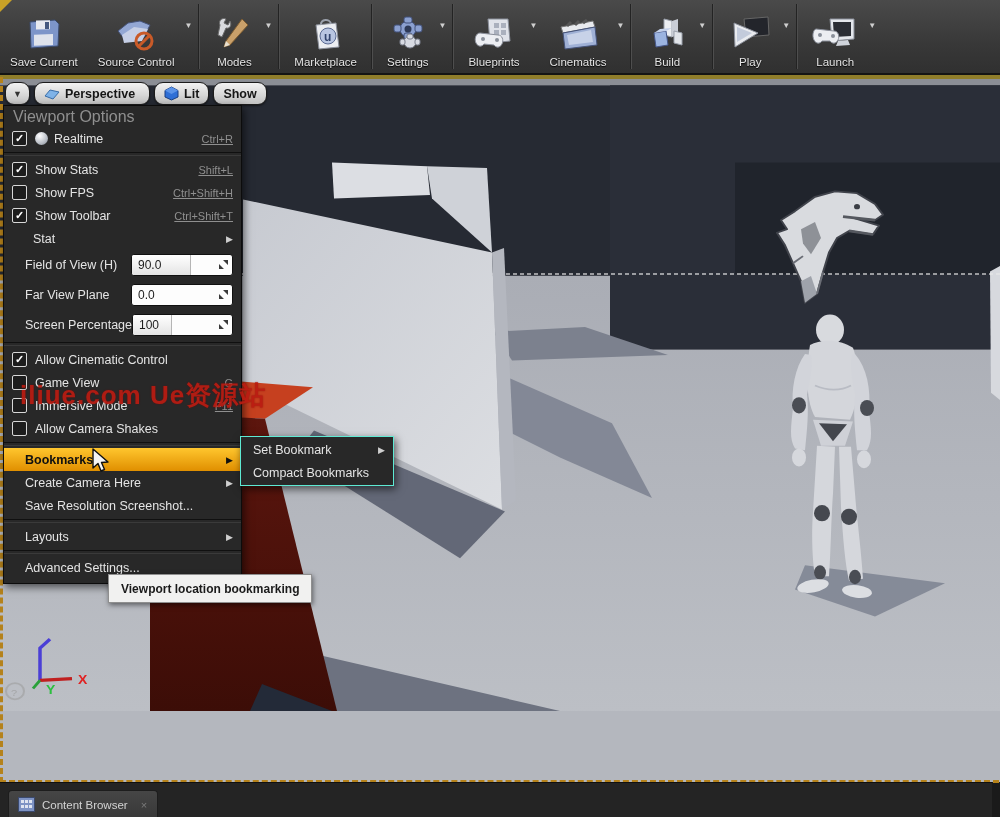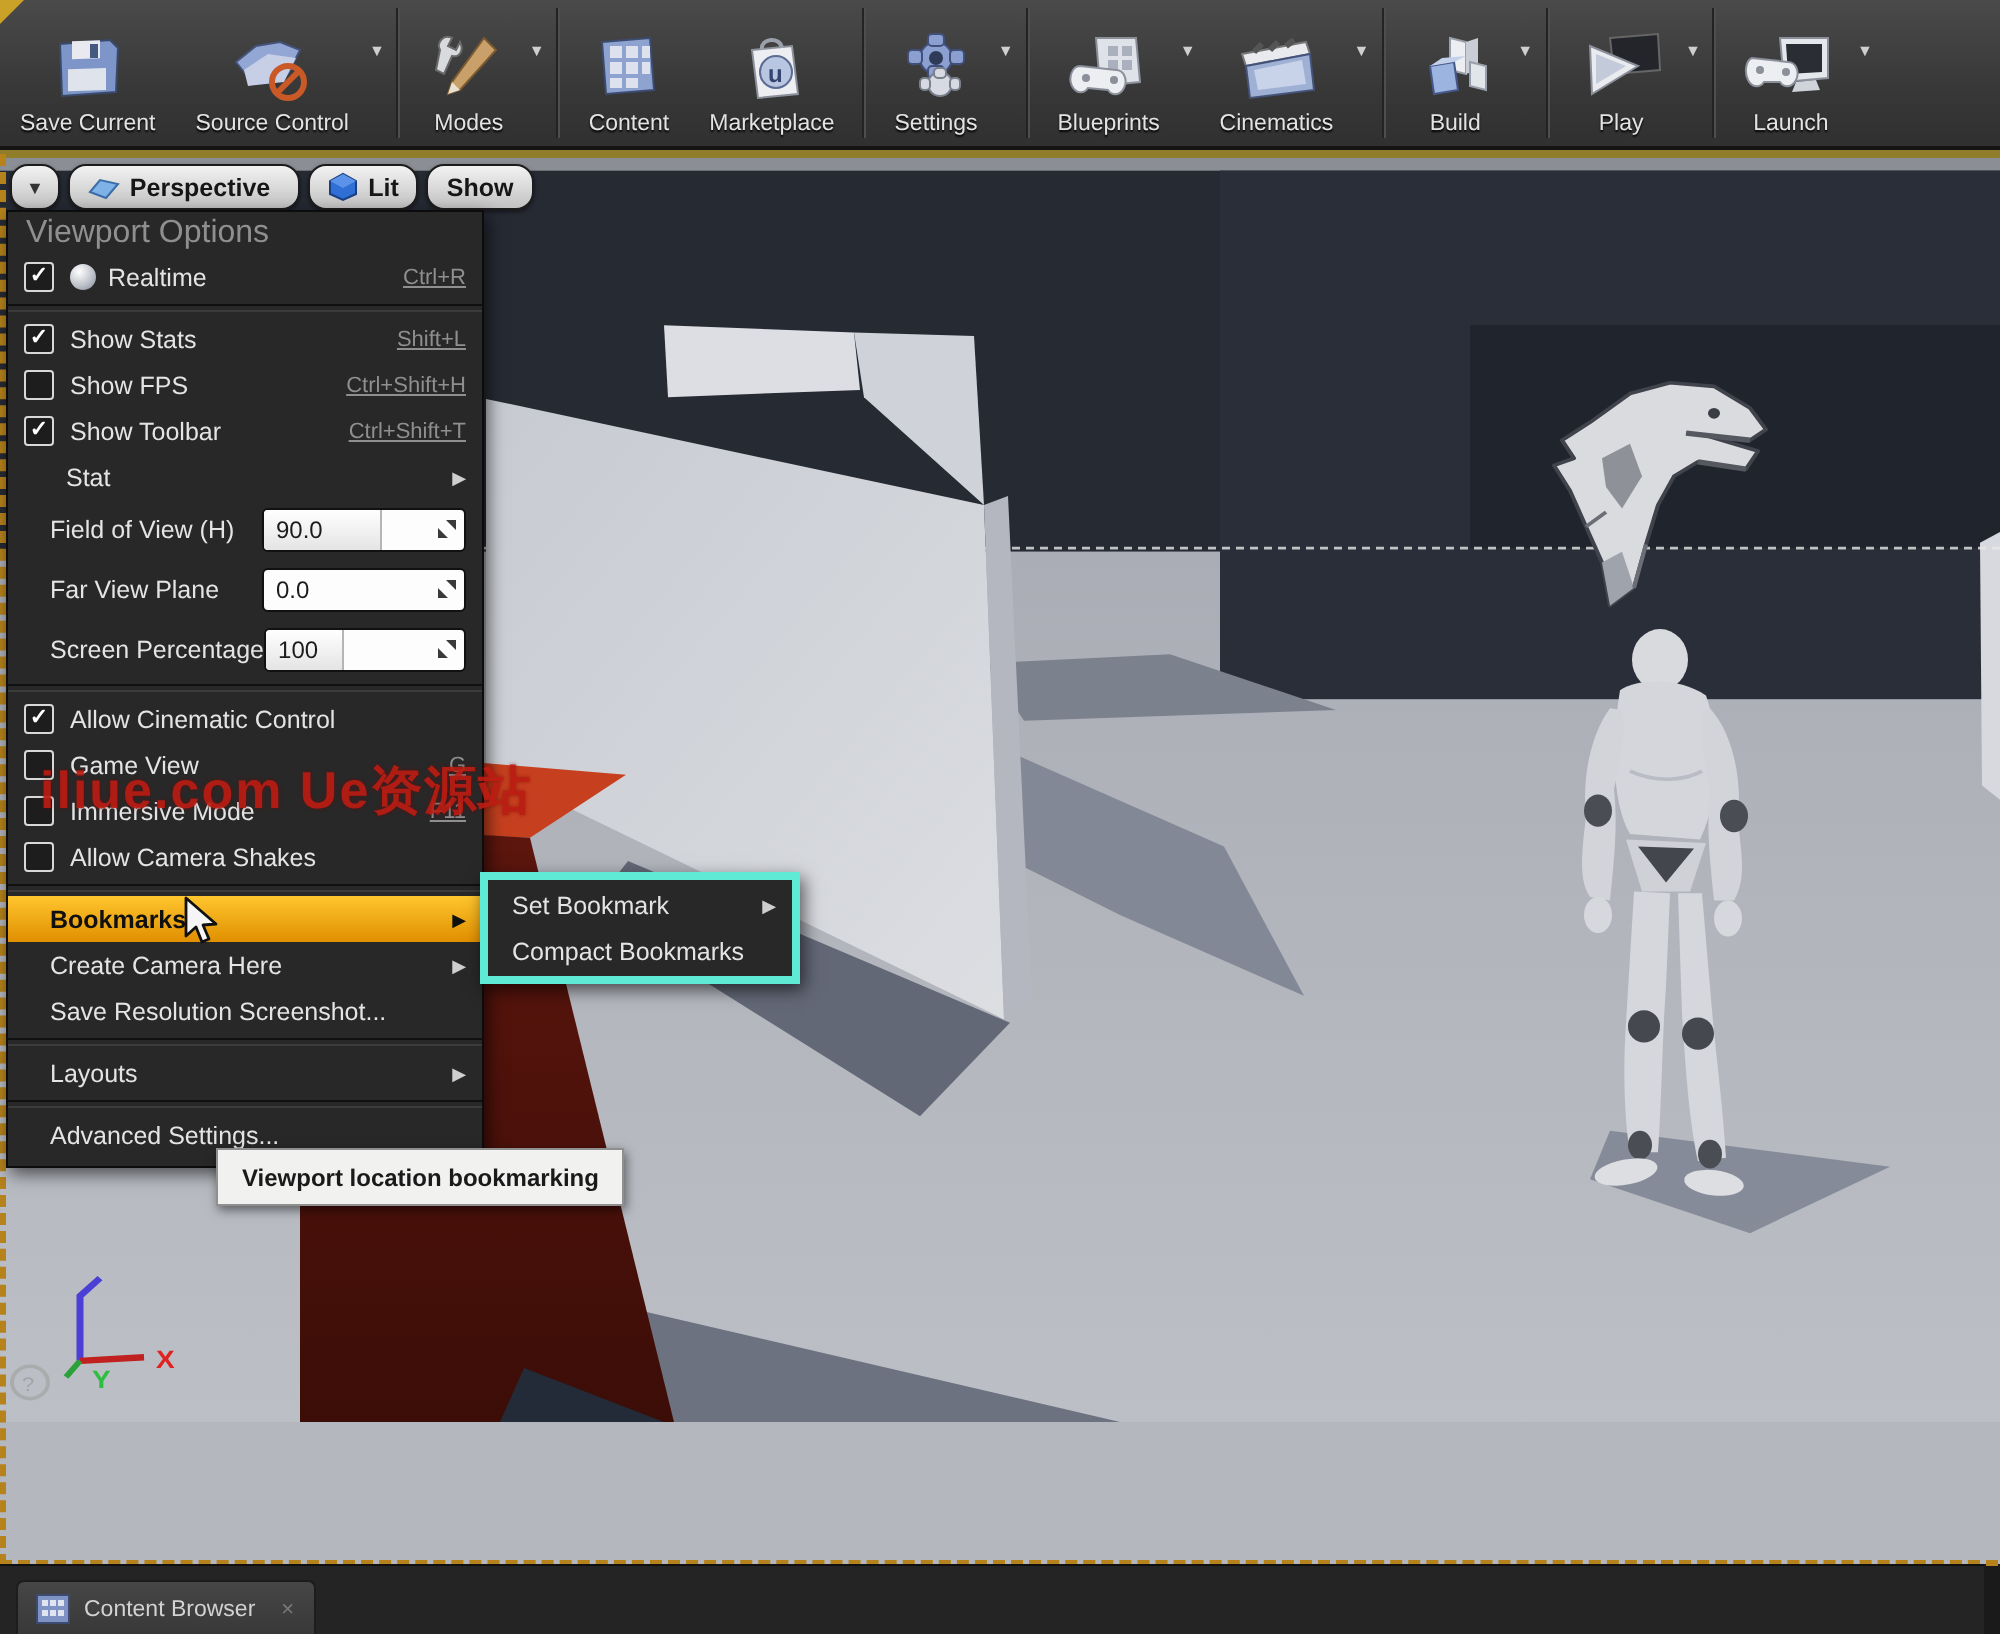--- a/index.html
+++ b/index.html
@@ -61,21 +61,21 @@
   .input-row{height:30px;}
   .numin{margin-left:auto;width:100px;height:20px;background:#fdfdfd;border-radius:3px;
     border:1px solid #111;position:relative;display:flex;align-items:center;overflow:hidden;}
   .numfill{position:absolute;top:0;left:0;bottom:0;background:linear-gradient(#ffffff,#e4e4e4);
     border-right:1px solid #b5b5b5;}
   .numval{position:relative;z-index:2;font-size:12px;color:#1c1c1c;padding-left:6px;}
   .spinner{position:absolute;right:3px;top:4px;z-index:2;}
 
   
   .submenu{position:absolute;top:436px;left:240px;width:152px;background:#282828;
-    border:4px solid #5eead4;box-shadow:2px 3px 8px rgba(0,0,0,.6);z-index:18;padding:1px 0;}
+    border:1px solid #5eead4;box-shadow:2px 3px 8px rgba(0,0,0,.6);z-index:18;padding:1px 0;}
   .submenu .mrow{padding:0 8px 0 12px;}
 
   
   .tooltip{position:absolute;top:574px;left:108px;height:27px;z-index:19;
     background:#f1f1f0;border:1px solid #8f8f8f;display:flex;align-items:center;
     padding:0 12px;font-size:12px;color:#1a1a1a;box-shadow:1px 2px 5px rgba(0,0,0,.5);font-weight:bold;}
 
   
   .watermark{position:absolute;top:378px;left:20px;z-index:19;font-size:26px;font-weight:bold;
     color:#bb1c12;opacity:.92;letter-spacing:1px;white-space:nowrap;
@@ -232,38 +232,20 @@
       </span>
       <span class="tlabel">Modes</span>
     </div>
     <span class="tcaret" style="font-size:8px">▼</span>
   </div>
   <div class="tsep"></div>
 
   <div class="tgroup">
     <div class="tbtn">
       <span class="ticon">
-        <svg width="38" height="38" viewBox="0 0 38 38">
-            <path d="M6,6 L30,4 L32,30 L8,32 Z" fill="#8fa3d0" stroke="#3c4b70"></path>
-            <g fill="#dde2ee">
-              <rect x="10" y="8" width="6" height="6"></rect>
-              <rect x="18" y="8" width="6" height="6"></rect>
-              <rect x="26" y="8" width="4" height="6"></rect>
-              <rect x="10" y="16" width="6" height="6"></rect>
-              <rect x="18" y="16" width="6" height="6"></rect>
-              <rect x="26" y="16" width="4" height="6"></rect>
-              <rect x="10" y="24" width="6" height="5"></rect>
-              <rect x="18" y="24" width="6" height="5"></rect>
-            </g>
-          </svg>
-      </span>
-      <span class="tlabel">Content</span>
-    </div>
-    <div class="tbtn">
-      <span class="ticon">
         <svg width="36" height="38" viewBox="0 0 36 38">
             <path d="M8,10 L28,8 L31,32 L11,34 Z" fill="#eceef2" stroke="#8a8f9a"></path>
             <path d="M13,10 C12,4 22,3 23,9" fill="none" stroke="#9aa0ab" stroke-width="2"></path>
             <circle cx="20" cy="21" r="8" fill="#b9c6e2" stroke="#5b6b92"></circle>
             <text x="16" y="26" font-size="12" fill="#33456e" font-weight="bold">u</text>
           </svg>
       </span>
       <span class="tlabel">Marketplace</span>
     </div>
   </div>

